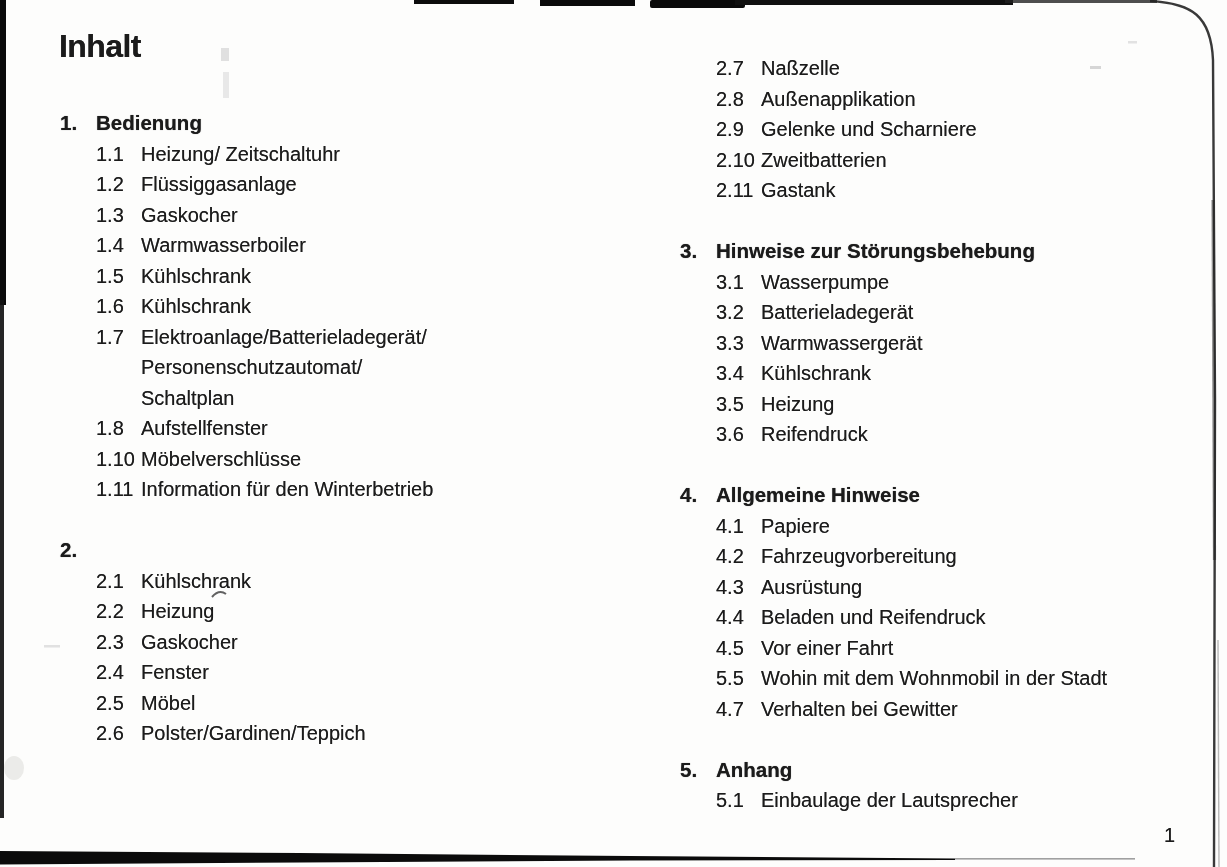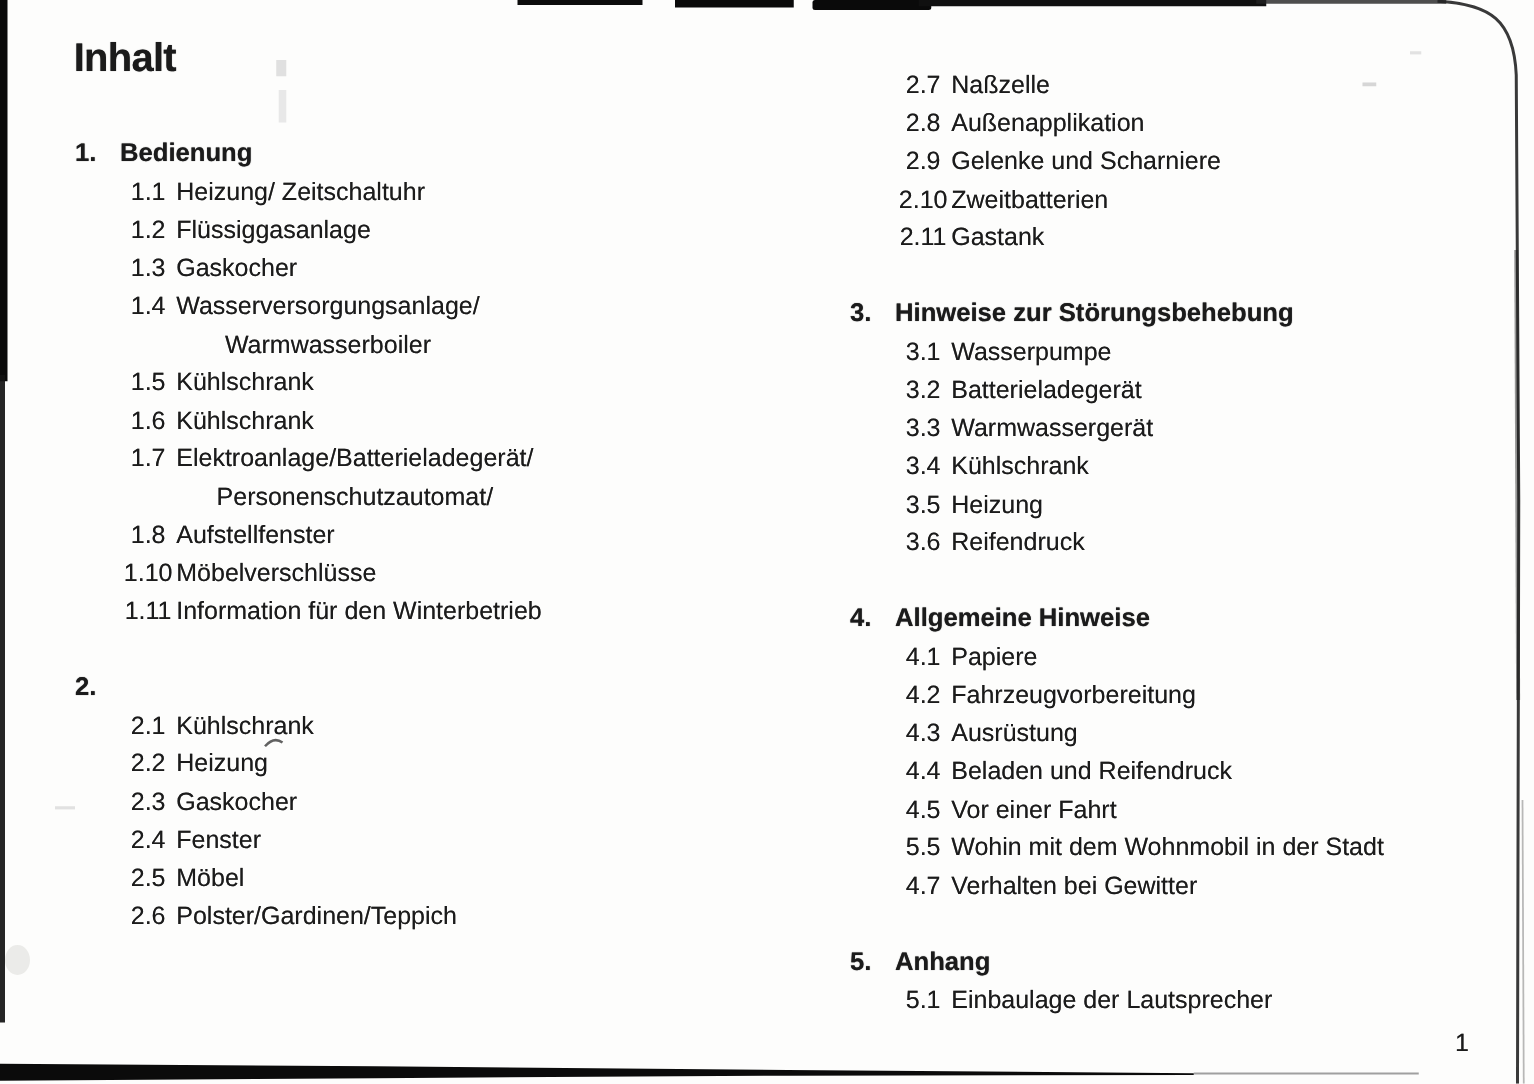--- a/index.html
+++ b/index.html
@@ -14,21 +14,21 @@
     font-size:32px;font-weight:700;letter-spacing:-0.6px;
     text-shadow:0 0 .6px rgba(10,10,10,.75);
   }
   .col{position:absolute;font-size:20px;line-height:30.5px;}
   #col-left{left:60px;top:108px;width:585px;}
   #col-right{left:680px;top:53px;width:545px;}
   .sec{margin-top:30.5px;}
   .col .sec:first-child{margin-top:0;}
   .head{display:flex;font-weight:700;font-size:20.5px;text-shadow:0 0 .7px rgba(10,10,10,.8);}
   .secnum{width:36px;flex:none;}
-  .item{display:flex;margin-left:36px;text-shadow:0 0 .5px rgba(25,25,25,.65);text-align:center;}
+  .item{display:flex;margin-left:36px;text-shadow:0 0 .5px rgba(25,25,25,.65);}
   .inum{width:45px;flex:none;}
   .itext .line{display:block;}
   .page-number{
     position:absolute;left:1164px;top:824px;font-size:20px;
     text-shadow:0 0 .5px rgba(25,25,25,.65);
   }
   #artifacts{position:absolute;left:0;top:0;pointer-events:none;}
 </style>
 </head>
 <body>
@@ -57,41 +57,41 @@
         </div>
         <div class="item">
           <span class="inum">1.3</span>
           <span class="itext">
             <span class="line">Gaskocher</span>
           </span>
         </div>
         <div class="item">
           <span class="inum">1.4</span>
           <span class="itext">
-            <span class="line">Wasserversorgungsanlage/</span>
             <span class="line">Warmwasserboiler</span>
           </span>
         </div>
         <div class="item">
           <span class="inum">1.5</span>
           <span class="itext">
             <span class="line">Kühlschrank</span>
           </span>
         </div>
         <div class="item">
           <span class="inum">1.6</span>
           <span class="itext">
             <span class="line">Kühlschrank</span>
           </span>
         </div>
         <div class="item">
           <span class="inum">1.7</span>
           <span class="itext">
             <span class="line">Elektroanlage/Batterieladegerät/</span>
             <span class="line">Personenschutzautomat/</span>
+            <span class="line">Schaltplan</span>
           </span>
         </div>
         <div class="item">
           <span class="inum">1.8</span>
           <span class="itext">
             <span class="line">Aufstellfenster</span>
           </span>
         </div>
         <div class="item">
           <span class="inum">1.10</span>

